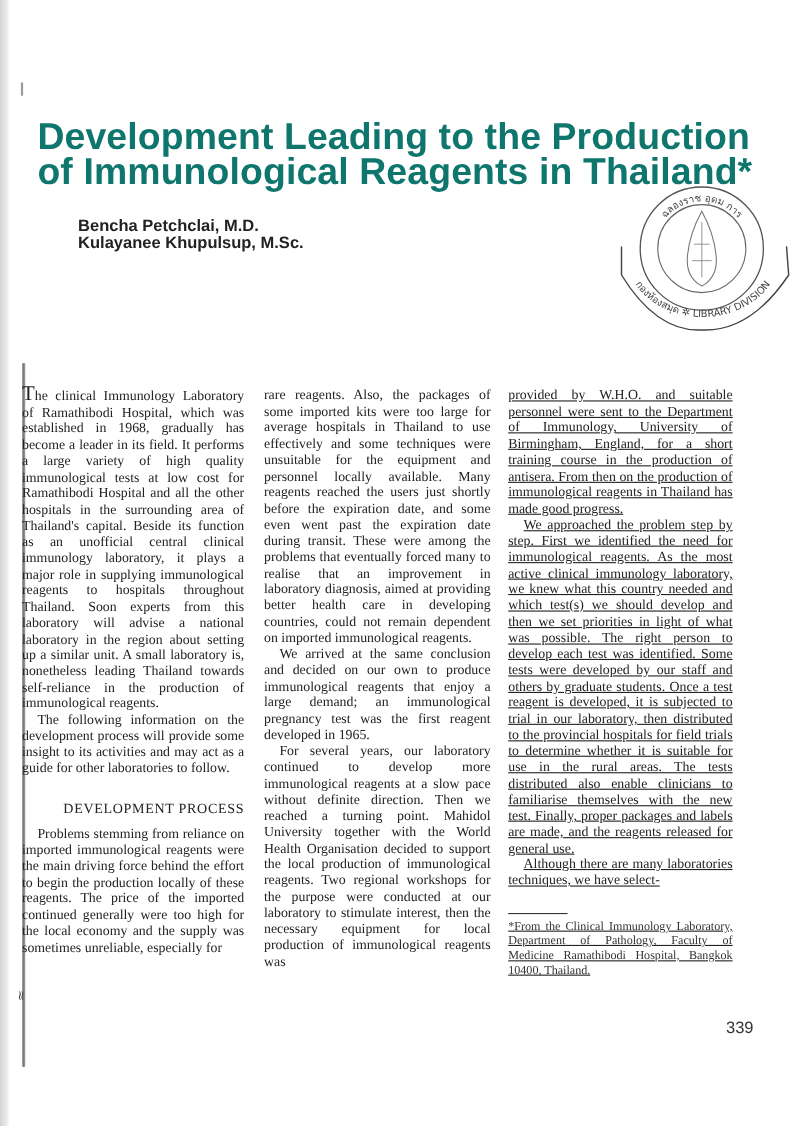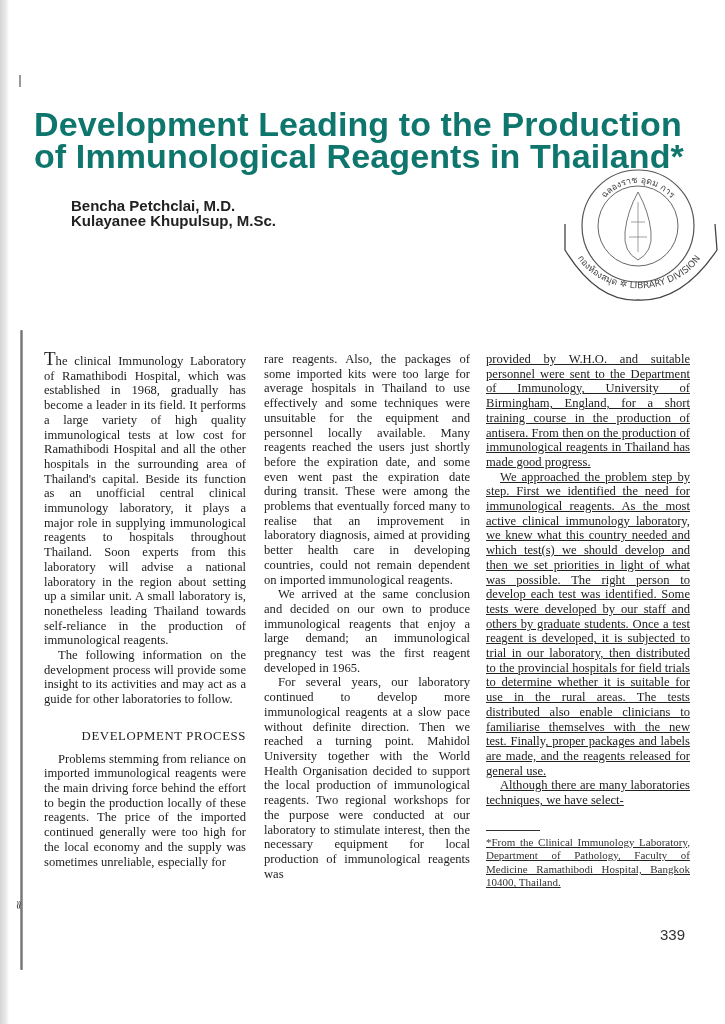--- a/index.html
+++ b/index.html
@@ -26,21 +26,21 @@
       font-family: "Liberation Sans", sans-serif; font-weight: bold;
       font-size: 34px; line-height: 32px; color: #0f766e; letter-spacing: 0.1px;
     }
     .authors {
       position: absolute; left: 35px; top: 198px;
       font-family: "Liberation Sans", sans-serif; font-weight: bold;
       font-size: 15px; line-height: 15px; color: #222; margin-left: 36px;
     }
     .stamp { position: absolute; left: 557px; top: 152px; width: 162px; height: 150px; }
     .columns {
-      position: absolute; top: 352px; left: 44px; width: 675px; height: 580px;
+      position: absolute; top: 352px; left: 20px; width: 675px; height: 580px;
     }
     .col {
       position: absolute; top: 0; font-family: "Liberation Serif", serif;
       font-size: 12.6px; line-height: 14.7px; color: #222; text-align: justify;
     }
     .col p { margin: 0; text-indent: 14px; }
     .col p.noindent { text-indent: 0; }
     .col1 { left: 0; width: 202px; }
     .col2 { left: 220px; width: 206px; }
     .col3 { left: 442px; width: 204px; text-decoration: underline; }

